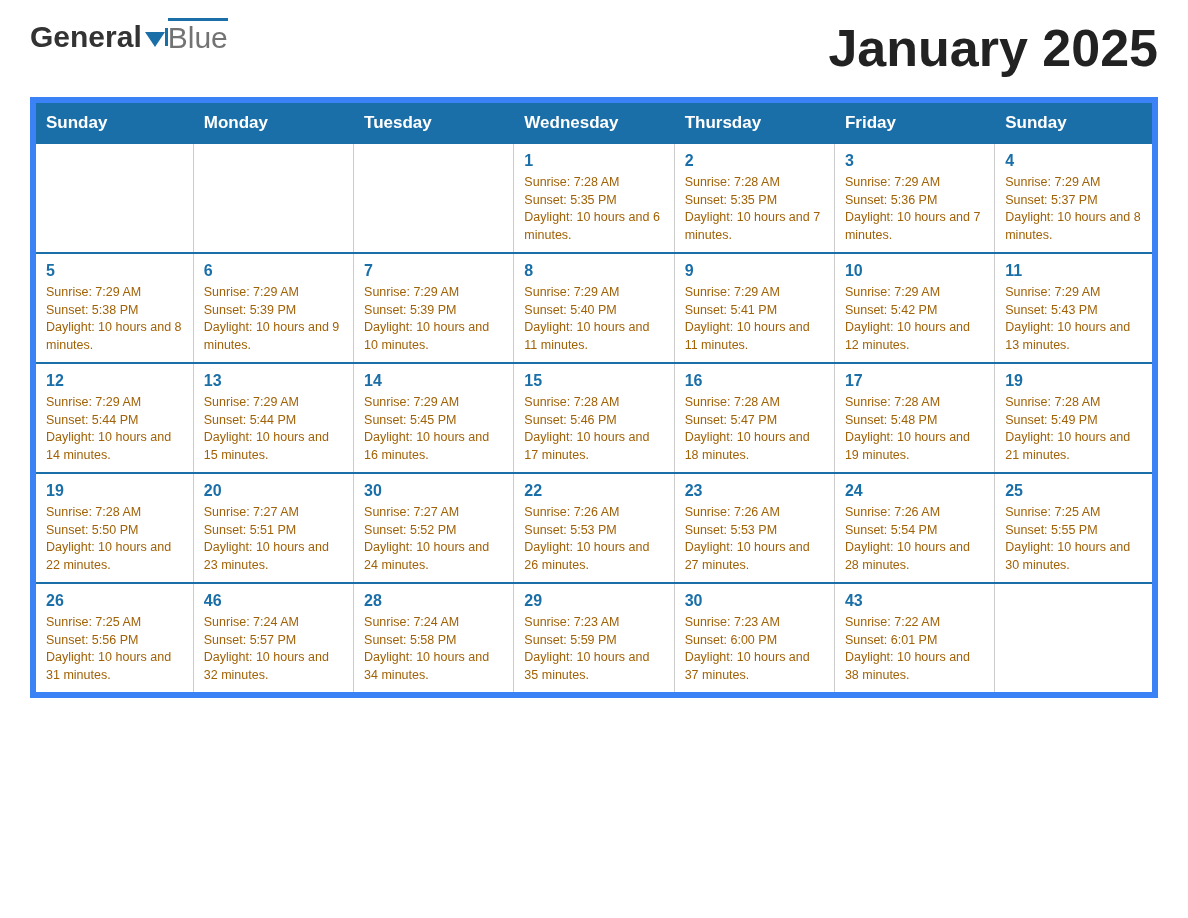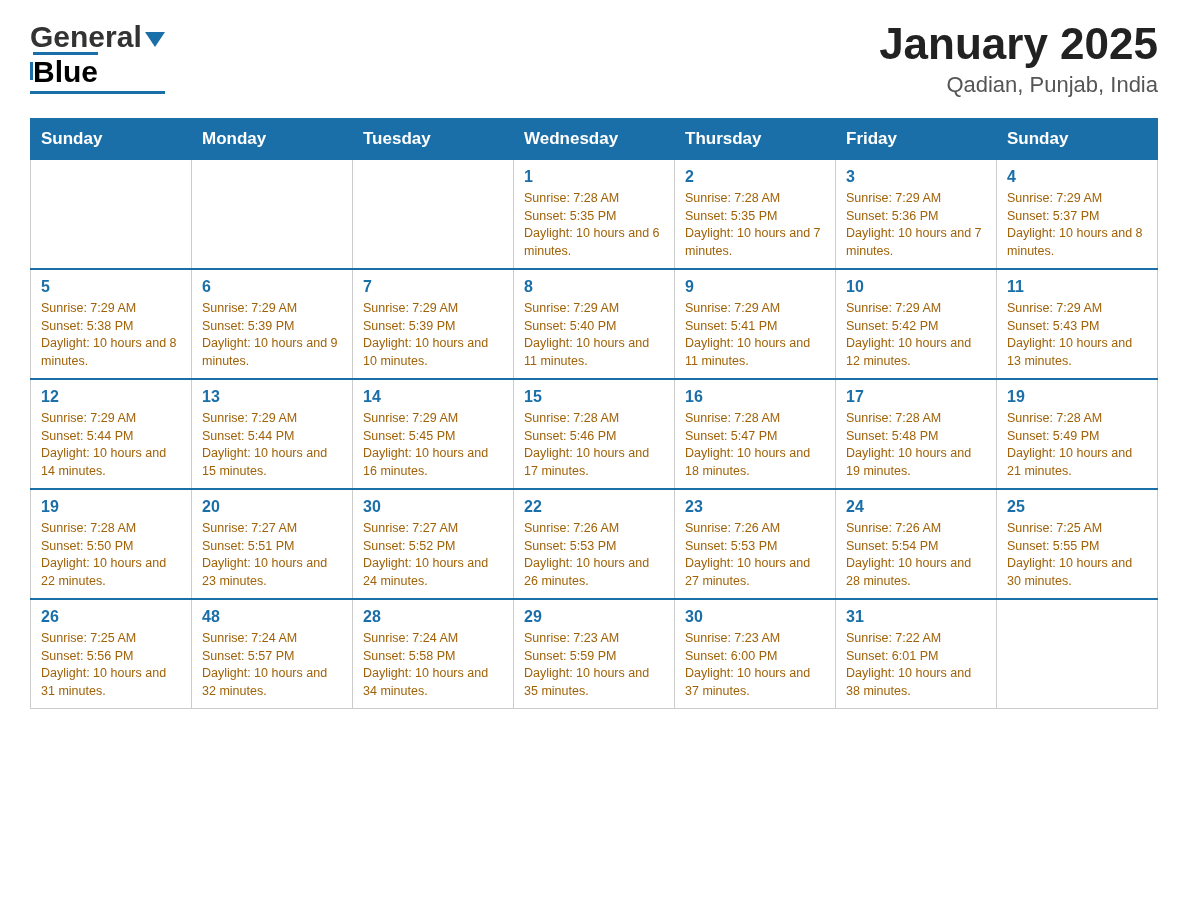--- a/index.html
+++ b/index.html
@@ -11,41 +11,41 @@
       padding: 20px 30px;
     }
     .header {
       display: flex;
       justify-content: space-between;
       align-items: flex-start;
       margin-bottom: 20px;
     }
     .logo {
       display: flex;
-      flex-direction: column;
+      flex-direction: row;
       align-items: flex-start;
     }
     .title-block {
       text-align: right;
     }
     .month-title {
-      font-size: 44px;
+      font-size: 52px;
       font-weight: bold;
       color: #222;
       line-height: 1.1;
     }
     .location {
       font-size: 22px;
       color: #555;
       margin-top: 4px;
     }
     .calendar-table {
       width: 100%;
       border-collapse: collapse;
-      border: 1px solid #3b82f6;
+      border: 6px solid #3b82f6;
     }
     .calendar-table th {
       background: #1a6fa8;
       color: #fff;
       font-size: 17px;
       font-weight: bold;
       padding: 10px 10px;
       text-align: left;
       border: 1px solid #1a6fa8;
     }
@@ -81,27 +81,26 @@
 <body>
 
 <div class="header">
   <div class="logo">
     <div style="display:flex;align-items:center;">
       <span style="font-size:30px;font-weight:bold;color:#333;">General</span>
       <span style="display:inline-block;width:0;height:0;border-left:10px solid transparent;border-right:10px solid transparent;border-top:15px solid #1a6fa8;margin-left:3px;margin-bottom:-4px;"></span>
     </div>
     <div style="display:flex;align-items:center;margin-top:-2px;">
       <div style="width:3px;height:18px;background:#1a6fa8;margin-right:0;"></div>
-      <span style="font-size:30px;font-weight:bold;color:#000000;border-top:3px solid #1a6fa8;padding-top:0;">Blue</span>
+      <span style="font-size:30px;font-weight:normal;color:#737373;border-top:3px solid #1a6fa8;padding-top:0;">Blue</span>
     </div>
     <div style="height:3px;background:#1a6fa8;width:100%;margin-top:2px;"></div>
   </div>
   <div class="title-block">
     <div class="month-title">January 2025</div>
-    <div class="location">Qadian, Punjab, India</div>
   </div>
 </div>
 
 <table class="calendar-table">
   <thead>
     <tr>
     <th>Sunday</th>
         <th>Monday</th>
         <th>Tuesday</th>
         <th>Wednesday</th>
@@ -273,21 +272,21 @@
         </td>
       </tr>
       <tr>
         <td>
           <span class="day-number">26</span>
           <div class="day-info" style="white-space: pre-line;">Sunrise: 7:25 AM
 Sunset: 5:56 PM
 Daylight: 10 hours and 31 minutes.</div>
         </td>
         <td>
-          <span class="day-number">48</span>
+          <span class="day-number">46</span>
           <div class="day-info" style="white-space: pre-line;">Sunrise: 7:24 AM
 Sunset: 5:57 PM
 Daylight: 10 hours and 32 minutes.</div>
         </td>
         <td>
           <span class="day-number">28</span>
           <div class="day-info" style="white-space: pre-line;">Sunrise: 7:24 AM
 Sunset: 5:58 PM
 Daylight: 10 hours and 34 minutes.</div>
         </td>
@@ -297,21 +296,21 @@
 Sunset: 5:59 PM
 Daylight: 10 hours and 35 minutes.</div>
         </td>
         <td>
           <span class="day-number">30</span>
           <div class="day-info" style="white-space: pre-line;">Sunrise: 7:23 AM
 Sunset: 6:00 PM
 Daylight: 10 hours and 37 minutes.</div>
         </td>
         <td>
-          <span class="day-number">31</span>
+          <span class="day-number">43</span>
           <div class="day-info" style="white-space: pre-line;">Sunrise: 7:22 AM
 Sunset: 6:01 PM
 Daylight: 10 hours and 38 minutes.</div>
         </td>
         <td class="empty-cell"></td>
       </tr>
     </tbody>
 </table>
 
 </body></html>

